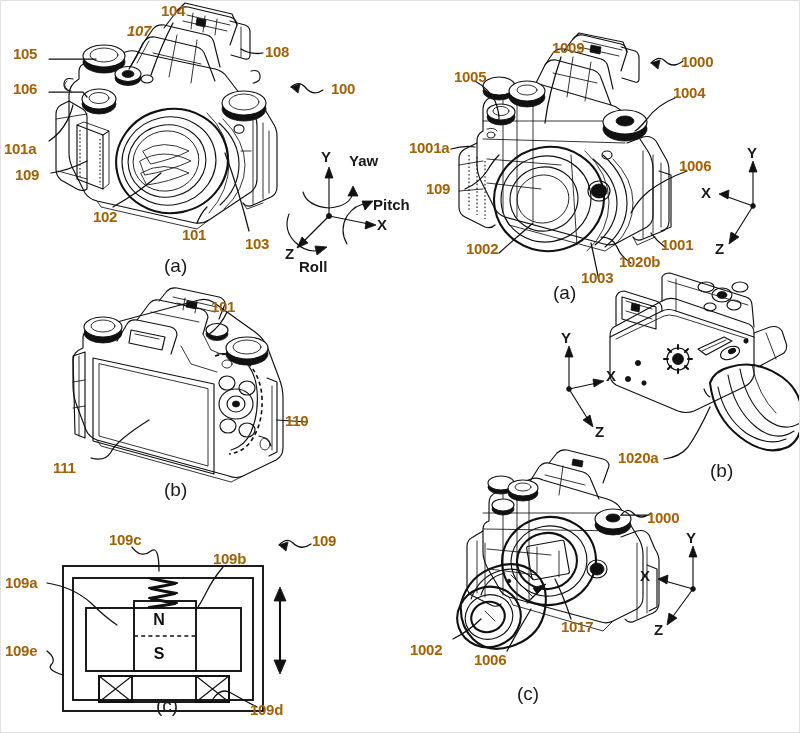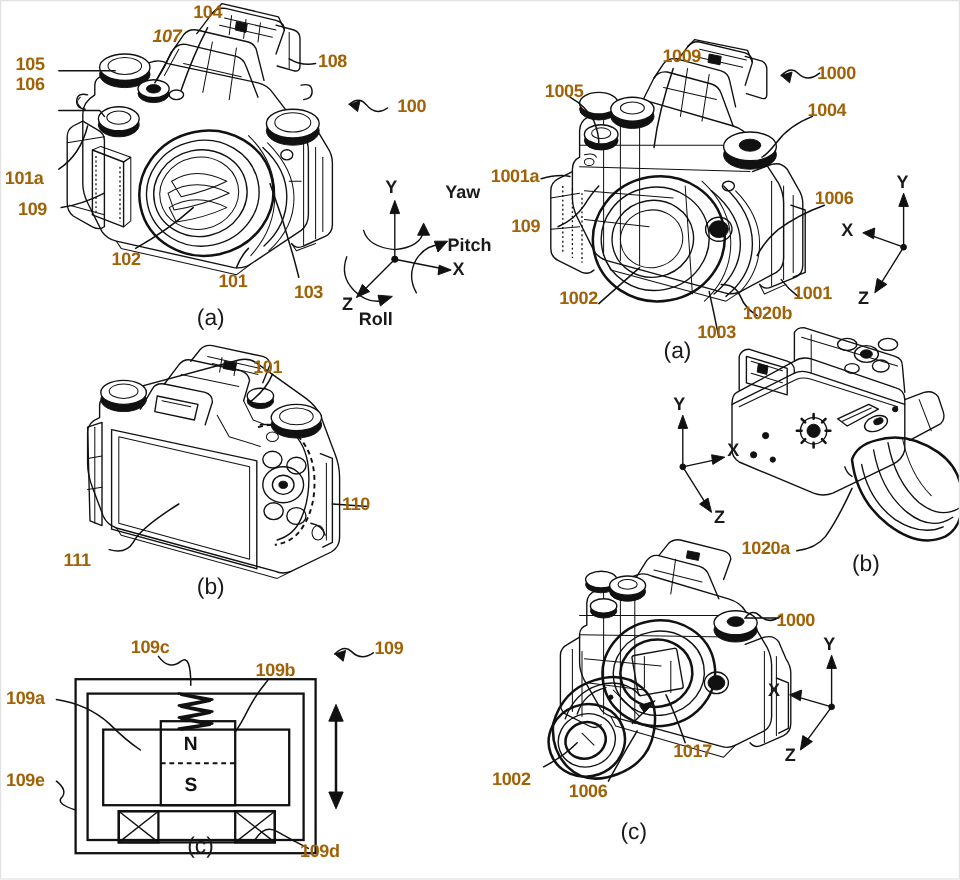--- a/index.html
+++ b/index.html
@@ -177,21 +177,21 @@
       <g>
         <path class="lead" d="M322 89 Q312 96 304 86 Q298 79 290 86"></path>
         <path class="fillblk" d="M290 86 L299 83 L297 92 Z"></path>
       </g>
     </svg>
 
     <span class="ref" style="left:12px; top:44px;">105</span>
     <span class="ref" style="left:126px; top:21px;font-style:italic;">107</span>
     <span class="ref" style="left:160px; top:1px;">104</span>
     <span class="ref" style="left:264px; top:42px;">108</span>
-    <span class="ref" style="left:12px; top:61px;text-align:center;">106</span>
+    <span class="ref" style="left:12px; top:79px;text-align:center;">106</span>
     <span class="ref" style="left:330px; top:79px;">100</span>
     <span class="ref" style="left:3px; top:139px;">101a</span>
     <span class="ref" style="left:14px; top:165px;">109</span>
     <span class="ref" style="left:92px; top:207px;">102</span>
     <span class="ref" style="left:181px; top:225px;">101</span>
     <span class="ref" style="left:244px; top:234px;">103</span>
   </div>
 
   <div class="panel" style="left:280px; top:145px; width:125px; height:130px;">
     <svg width="125" height="130" viewBox="0 0 125 130">
@@ -212,21 +212,21 @@
         <path class="ln" d="M66 98 Q58 84 66 70 Q74 58 86 58"></path>
         <path class="fillblk" d="M92 55 L84 64 L81 55 Z"></path>
 
         <path class="ln" d="M8 68 Q2 84 14 96 Q26 108 40 104"></path>
         <path class="fillblk" d="M46 101 L36 109 L34 100 Z"></path>
       </g>
     </svg>
     <span class="axis-text" style="left:40px; top:2px;">Y</span>
     <span class="axis-text" style="left:96px; top:70px;">X</span>
     <span class="axis-text" style="left:4px; top:99px;">Z</span>
-    <span class="axis-text" style="left:68px; top:6px;margin-left:22px;">Yaw</span>
+    <span class="axis-text" style="left:68px; top:6px;">Yaw</span>
     <span class="axis-text" style="left:92px; top:50px;text-align:center;">Pitch</span>
     <span class="axis-text" style="left:18px; top:112px;">Roll</span>
   </div>
 
   <span class="fig-label" style="left:163px; top:254px;">(a)</span>
 
   <div class="panel" style="left:30px; top:285px; width:300px; height:215px;">
     <svg width="300" height="215" viewBox="0 0 300 215">
       <g>
 

